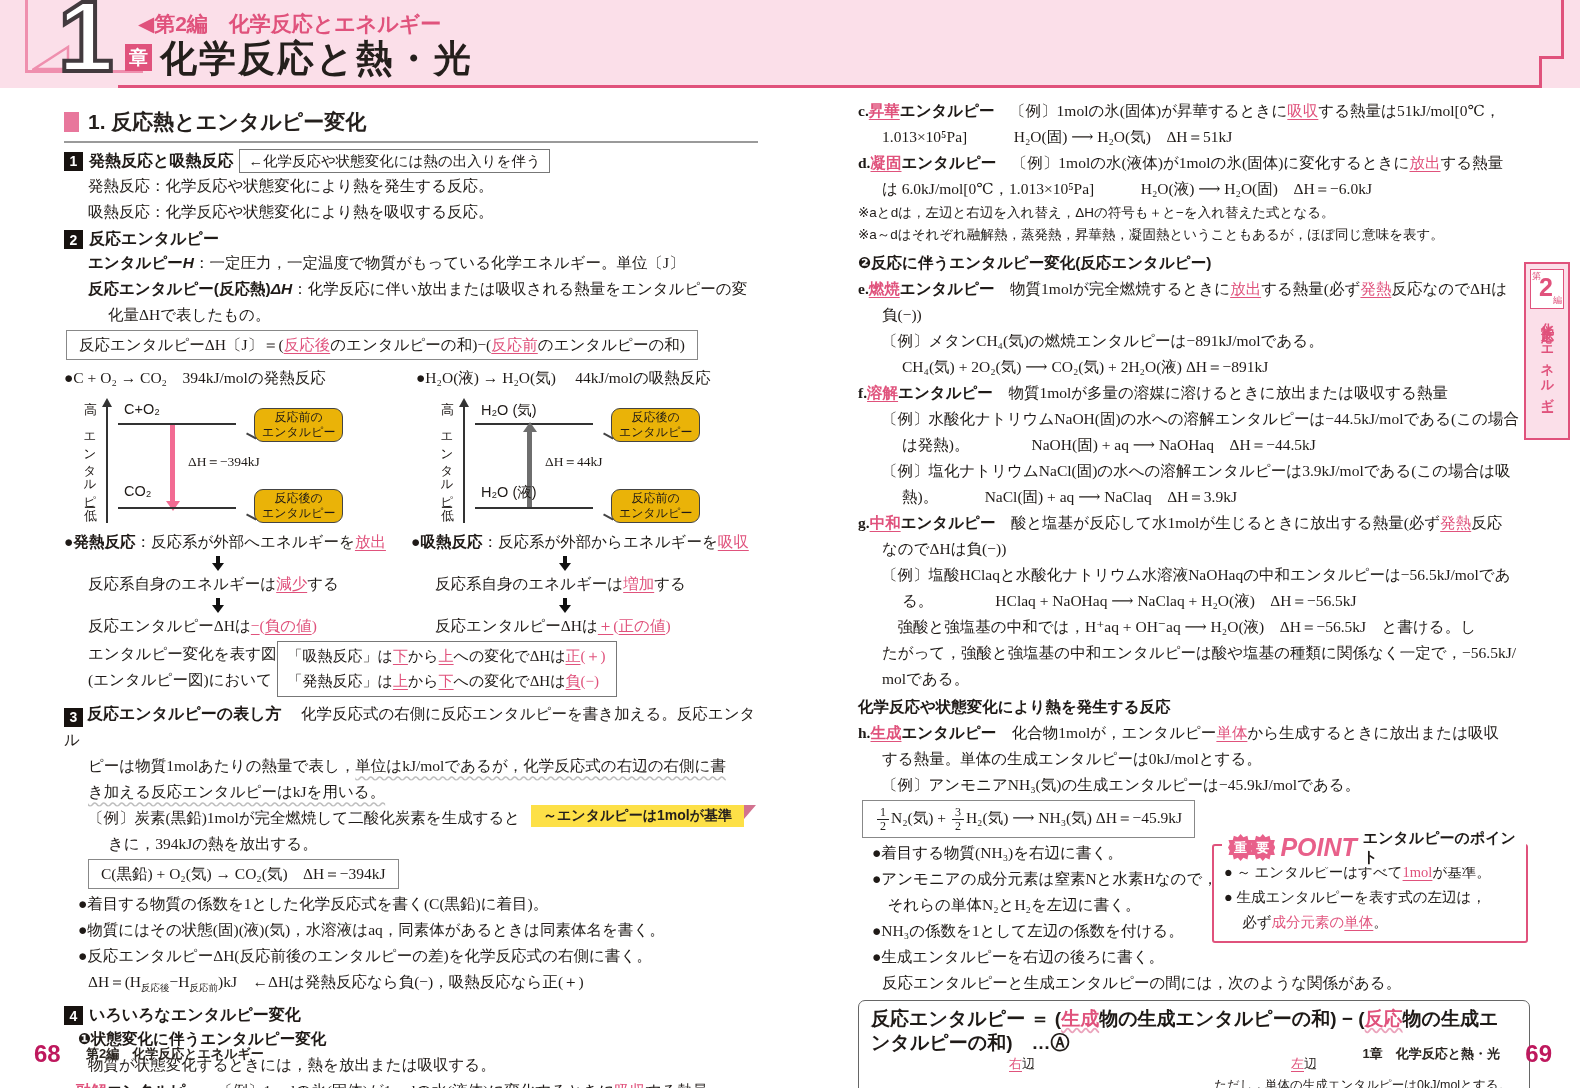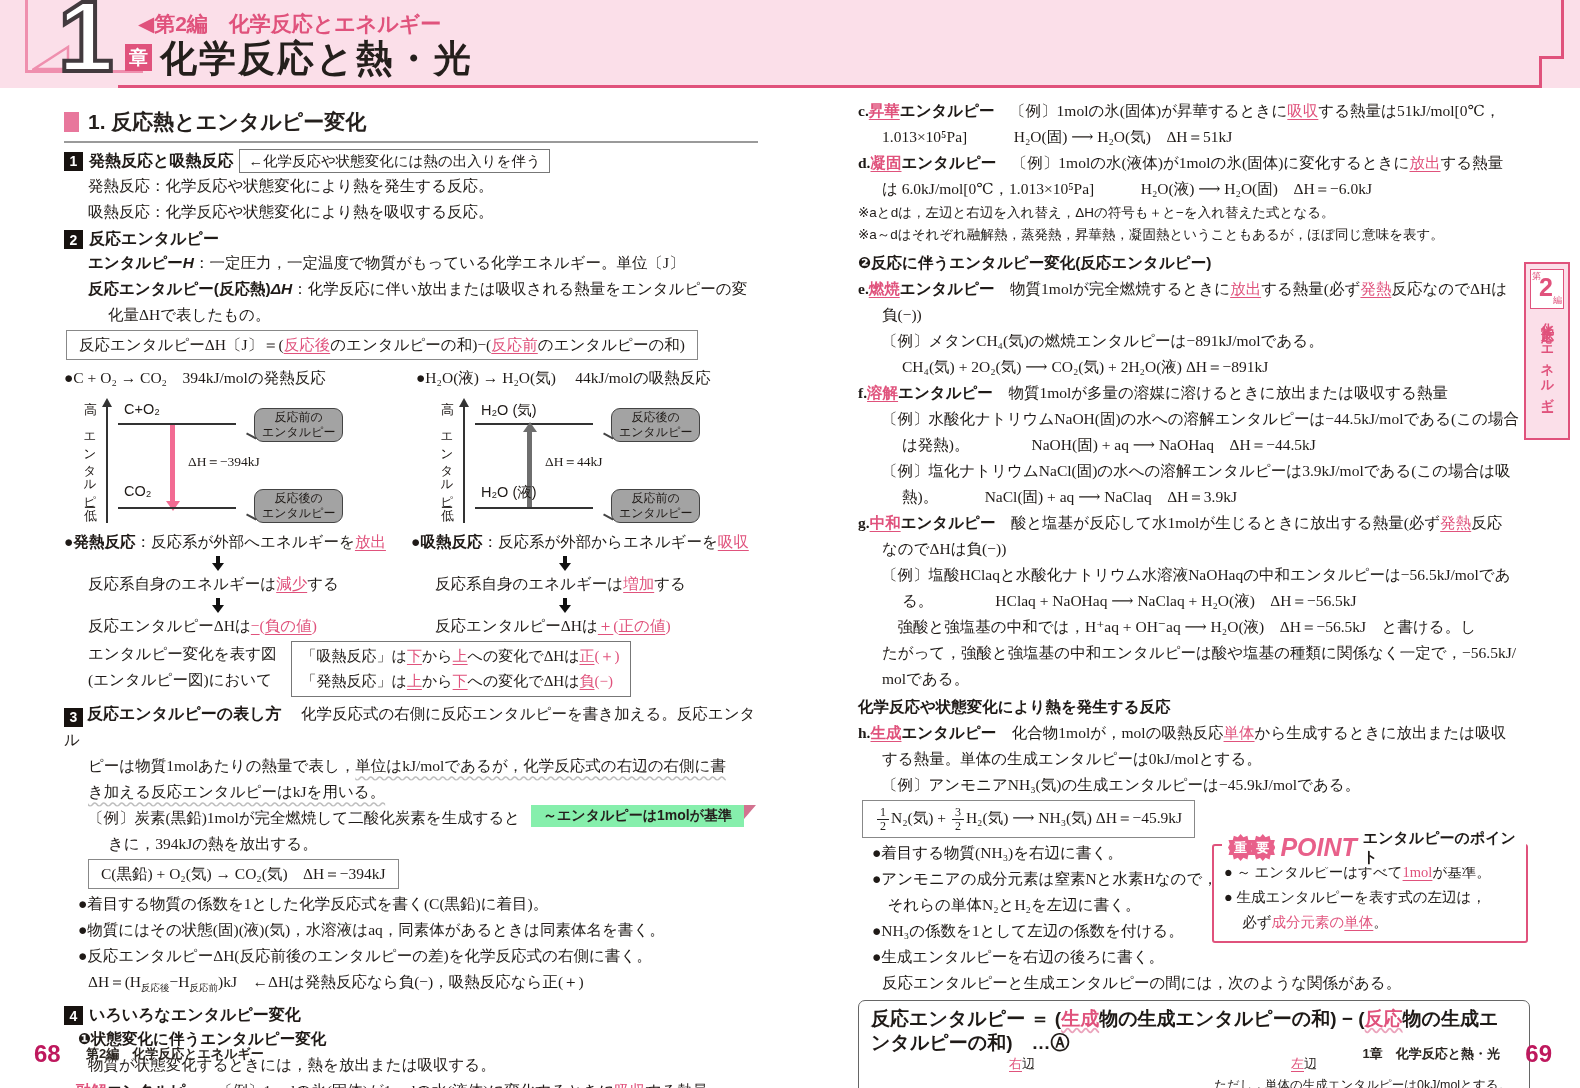--- a/index.html
+++ b/index.html
@@ -62,39 +62,39 @@
   .dg{position:relative;width:330px;height:132px;font-family:"Liberation Sans","DejaVu Sans",sans-serif;}
   .ax{position:absolute;left:34px;top:12px;bottom:4px;width:1.6px;background:#333;}
   .ax::before{content:"";position:absolute;top:-9px;left:-4.4px;border-left:5px solid transparent;
       border-right:5px solid transparent;border-bottom:9px solid #333;}
   .ax-hi{position:absolute;left:12px;top:6px;font-size:13px;}
   .ax-lo{position:absolute;left:12px;bottom:2px;font-size:13px;}
   .ax-l{position:absolute;left:9px;top:30px;writing-mode:vertical-rl;font-size:12.5px;letter-spacing:1px;}
   .lv{position:absolute;height:1.6px;background:#333;}
   .sp{position:absolute;font-size:14.5px;}
   .co{position:absolute;border:1.5px solid #444;border-radius:9px;padding:1px 7px;font-size:12px;
-      line-height:15px;background:#a3a3a3;text-align:center;}
+      line-height:15px;background:#eab308;text-align:center;}
   .co::before{content:"";position:absolute;left:-9px;bottom:5px;width:11px;height:1.5px;background:#444;
       transform:rotate(28deg);}
   .ra{position:absolute;width:4.5px;}
   .ra-tri{position:absolute;width:0;height:0;border-left:7px solid transparent;border-right:7px solid transparent;}
   .dh-lb{position:absolute;font-size:13.5px;font-family:"Liberation Serif","DejaVu Serif",serif;}
   
   .flrow{display:flex;margin-top:2px;}
   .flcol{width:348px;}
   .dwn{position:relative;width:12px;height:14px;margin:1px 0 1px 148px;}
   .dwn::before{content:"";position:absolute;left:4px;top:0;width:4px;height:7px;background:#111;}
   .dwn::after{content:"";position:absolute;left:0;top:7px;border-left:6px solid transparent;
       border-right:6px solid transparent;border-top:8px solid #111;}
-  .capbox{display:flex;gap:14px;margin-top:2px;}
+  .capbox{display:flex;gap:0;margin-top:2px;}
   .sumbox{border:1.5px solid #777;padding:2px 10px;}
   .sumbox .ln{font-size:15px;line-height:25px;}
   
   .exrow{display:flex;justify-content:space-between;align-items:flex-start;}
-  .tag{position:relative;background:#86efac;color:#241f1c;font-weight:bold;font-size:14px;
+  .tag{position:relative;background:#fde047;color:#241f1c;font-weight:bold;font-size:14px;
       font-family:"Liberation Sans","DejaVu Sans",sans-serif;padding:2px 12px;margin-right:14px;white-space:nowrap;}
   .tag::after{content:"";position:absolute;right:-12px;top:0;border-left:12px solid #d2728f;
       border-bottom:14px solid transparent;}
   
   .bul-wrap{position:relative;}
   .bul-wrap .ln{width:372px;}
   .pt{position:absolute;right:2px;top:4px;width:292px;border:2px solid #e0527c;border-radius:3px;
       padding:14px 10px 6px;background:#fff;}
   .pt-t{position:absolute;top:-17px;left:8px;display:flex;align-items:center;background:#fff;padding:0 6px;}
   .st{width:27px;height:27px;background:#e8608a;color:#fff;display:flex;align-items:center;justify-content:center;
@@ -301,21 +301,21 @@
     <div class="ln in2"><span>熱)。　　　NaCl(固) + aq ⟶ NaClaq　ΔH＝3.9kJ</span></div>
     <div class="ln hang"><span class="bb">g.</span><span class="pku b">中和</span><span class="b">エンタルピー</span><span>　酸と塩基が反応して水1molが生じるときに放出する熱量(必ず</span><span class="pku">発熱</span><span>反応</span></div>
     <div class="ln in1"><span>なのでΔHは負(−))</span></div>
     <div class="ln in1"><span>〔例〕塩酸HClaqと水酸化ナトリウム水溶液NaOHaqの中和エンタルピーは−56.5kJ/molであ</span></div>
     <div class="ln in2"><span>る。　　　　HClaq + NaOHaq ⟶ NaClaq + H₂O(液)　ΔH＝−56.5kJ</span></div>
     <div class="ln in1"><span>　強酸と強塩基の中和では，H⁺aq + OH⁻aq ⟶ H₂O(液)　ΔH＝−56.5kJ　と書ける。し</span></div>
     <div class="ln in1"><span>たがって，強酸と強塩基の中和エンタルピーは酸や塩基の種類に関係なく一定で，−56.5kJ/</span></div>
     <div class="ln in1"><span>molである。</span></div>
 
     <div class="ln b" style="margin-top:2px;">化学反応や状態変化により熱を発生する反応</div>
-    <div class="ln hang"><span class="bb">h.</span><span class="pku b">生成</span><span class="b">エンタルピー</span><span>　化合物1molが，molの吸熱反応</span><span class="pku">単体</span><span>から生成するときに放出または吸収</span></div>
+    <div class="ln hang"><span class="bb">h.</span><span class="pku b">生成</span><span class="b">エンタルピー</span><span>　化合物1molが，エンタルピー</span><span class="pku">単体</span><span>から生成するときに放出または吸収</span></div>
     <div class="ln in1"><span>する熱量。単体の生成エンタルピーは0kJ/molとする。</span></div>
     <div class="ln in1"><span>〔例〕アンモニアNH₃(気)の生成エンタルピーは−45.9kJ/molである。</span></div>
     <div class="eqbox ln" style="margin-left:4px;padding:4px 12px;"><span class="fr">
           <span class="fr-n">1</span>
           <span class="fr-d">2</span>
         </span><span>N₂(気) + </span><span class="fr">
           <span class="fr-n">3</span>
           <span class="fr-d">2</span>
         </span><span>H₂(気) ⟶ NH₃(気)  ΔH＝−45.9kJ</span></div>
 

